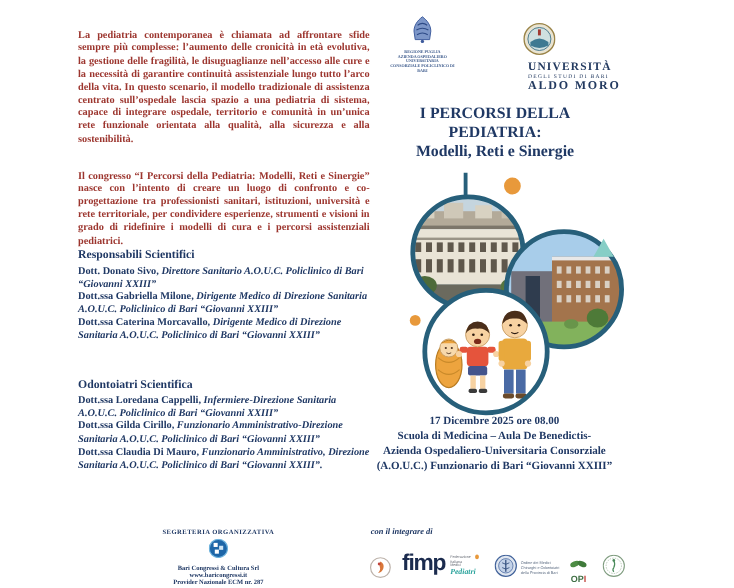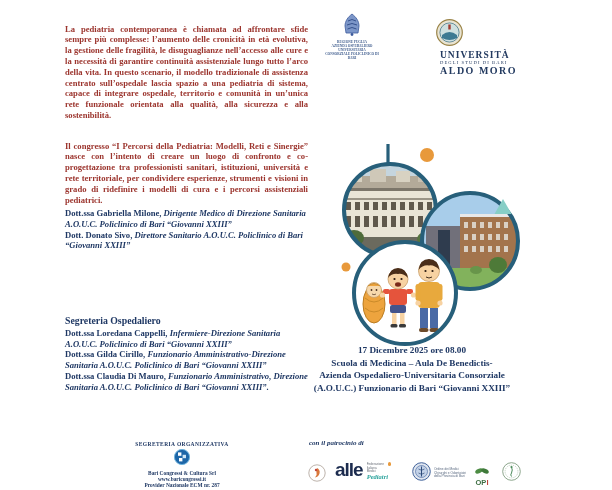--- a/index.html
+++ b/index.html
@@ -57,26 +57,28 @@
 </style>
 </head>
 <body>
 
 <div class="poster">
 
   <p class="redpara p1">La pediatria contemporanea è chiamata ad affrontare sfide sempre più complesse: l’aumento delle cronicità in età evolutiva, la gestione delle fragilità, le disuguaglianze nell’accesso alle cure e la necessità di garantire continuità assistenziale lungo tutto l’arco della vita. In questo scenario, il modello tradizionale di assistenza centrato sull’ospedale lascia spazio a una pediatria di sistema, capace di integrare ospedale, territorio e comunità in un’unica rete funzionale orientata alla qualità, alla sicurezza e alla sostenibilità.</p>
   <p class="redpara p2">Il congresso “I Percorsi della Pediatria: Modelli, Reti e Sinergie” nasce con l’intento di creare un luogo di confronto e co-progettazione tra professionisti sanitari, istituzioni, università e rete territoriale, per condividere esperienze, strumenti e visioni in grado di ridefinire i modelli di cura e i percorsi assistenziali pediatrici.</p>
 
   <div class="secblock resp">
+    <p class="sechead">Responsabili Scientifici</p>
+    <p class="entry"><span>Dott. Donato Sivo,</span> <span class="erole">Direttore Sanitario A.O.U.C. Policlinico di Bari “Giovanni XXIII”</span></p>
     <p class="entry"><span>Dott.ssa Gabriella Milone,</span> <span class="erole">Dirigente Medico di Direzione Sanitaria A.O.U.C. Policlinico di Bari “Giovanni XXIII”</span></p>
-    <p class="entry"><span>Dott. Donato Sivo,</span> <span class="erole">Direttore Sanitario A.O.U.C. Policlinico di Bari “Giovanni XXIII”</span></p>
+    <p class="entry"><span>Dott.ssa Caterina Morcavallo,</span> <span class="erole">Dirigente Medico di Direzione Sanitaria A.O.U.C. Policlinico di Bari “Giovanni XXIII”</span></p>
   </div>
 
   <div class="secblock segsci">
-    <p class="sechead">Segreteria Ospedaliero</p>
+    <p class="sechead">Odontoiatri Scientifica</p>
     <p class="entry"><span>Dott.ssa Loredana Cappelli,</span> <span class="erole">Infermiere-Direzione Sanitaria A.O.U.C. Policlinico di Bari “Giovanni XXIII”</span></p>
     <p class="entry"><span>Dott.ssa Gilda Cirillo,</span> <span class="erole">Funzionario Amministrativo-Direzione Sanitaria A.O.U.C. Policlinico di Bari “Giovanni XXIII”</span></p>
     <p class="entry"><span>Dott.ssa Claudia Di Mauro,</span> <span class="erole">Funzionario Amministrativo, Direzione Sanitaria A.O.U.C. Policlinico di Bari “Giovanni XXIII”.</span></p>
   </div>
 
   <div class="segorg">
     <div class="segorg-title">SEGRETERIA ORGANIZZATIVA</div>
     <span class="segorg-logo">
       <svg width="16" height="16" viewBox="0 0 16 16">
         <circle cx="8" cy="8" r="7.6" fill="#1d66a8"></circle>
@@ -113,20 +115,24 @@
         <rect x="12.3" y="5.5" width="2.4" height="5" fill="#a03a30"></rect>
       </svg>
     </span>
     <span class="unitext">
       <div class="uni1">UNIVERSITÀ</div>
       <div class="uni2">DEGLI STUDI DI BARI</div>
       <div class="uni3">ALDO MORO</div>
     </span>
   </div>
 
+  <div class="title">
+    <div class="t1">I PERCORSI DELLA PEDIATRIA:</div>
+    <div class="t2">Modelli, Reti e Sinergie</div>
+  </div>
 
   <div class="illus">
     <svg width="235" height="215" viewBox="0 0 235 215">
       <defs>
         <clipPath id="clipA">
             <circle cx="60" cy="72" r="46"></circle>
           </clipPath>
         <clipPath id="clipB">
             <circle cx="140" cy="103" r="48"></circle>
           </clipPath>
@@ -260,33 +266,33 @@
     </svg>
   </div>
 
   <div class="event">
     <div>17 Dicembre 2025 ore 08.00</div>
     <div>Scuola di Medicina – Aula De Benedictis-</div>
     <div>Azienda Ospedaliero-Universitaria Consorziale</div>
     <div>(A.O.U.C.) Funzionario di Bari “Giovanni XXIII”</div>
   </div>
 
-  <div class="patlabel">con il patrocinio di</div>
+  <div class="patlabel">con il integrare di</div>
 
   <div class="logorow">
     <span class="sip">
       <svg width="18" height="18" viewBox="0 0 18 18">
         <circle cx="9" cy="9" r="8.2" fill="#ffffff" stroke="#bdb3ab" stroke-width="1"></circle>
         <path d="M9 4 Q12.5 6 11.5 9.5 Q10.5 13 7 13.5 Q9.5 11 8.5 8.5 Q7.5 6 9 4 Z" fill="#d9773a"></path>
         <circle cx="8" cy="6" r="1.2" fill="#c0443c"></circle>
       </svg>
     </span>
 
     <span class="fimp">
-      <span class="fimpword">alle</span>
+      <span class="fimpword">fimp</span>
       <span class="fimpdot"></span>
       <span class="fimpsub">
         <div>Federazione</div>
         <div>Italiana</div>
         <div>Medici</div>
         <div class="fimpscript">Pediatri</div>
       </span>
     </span>
 
     <span class="ordine">

